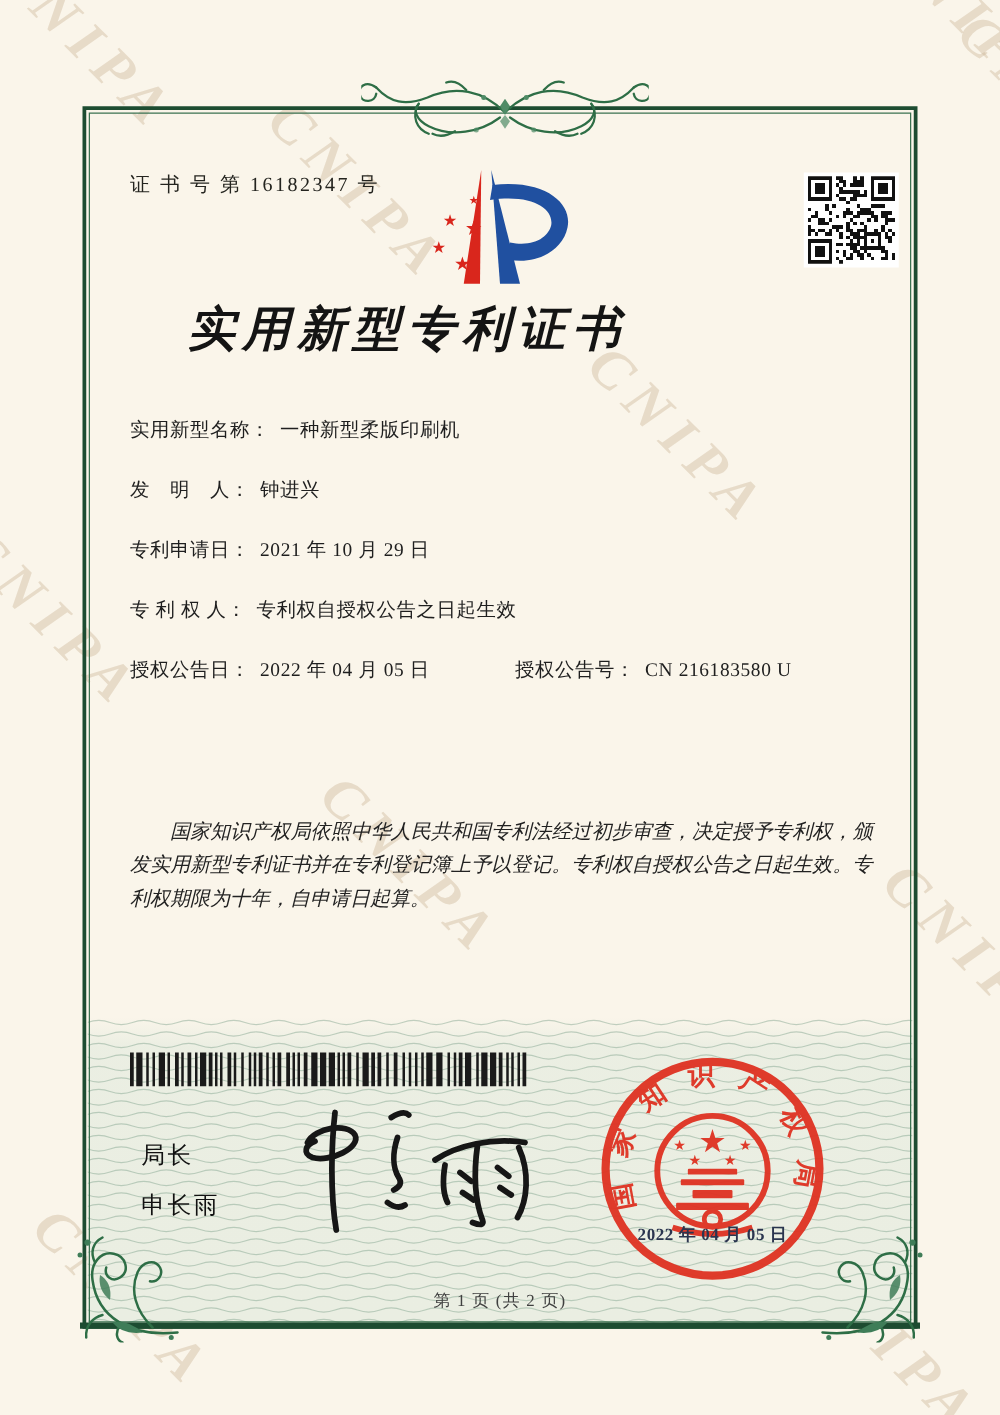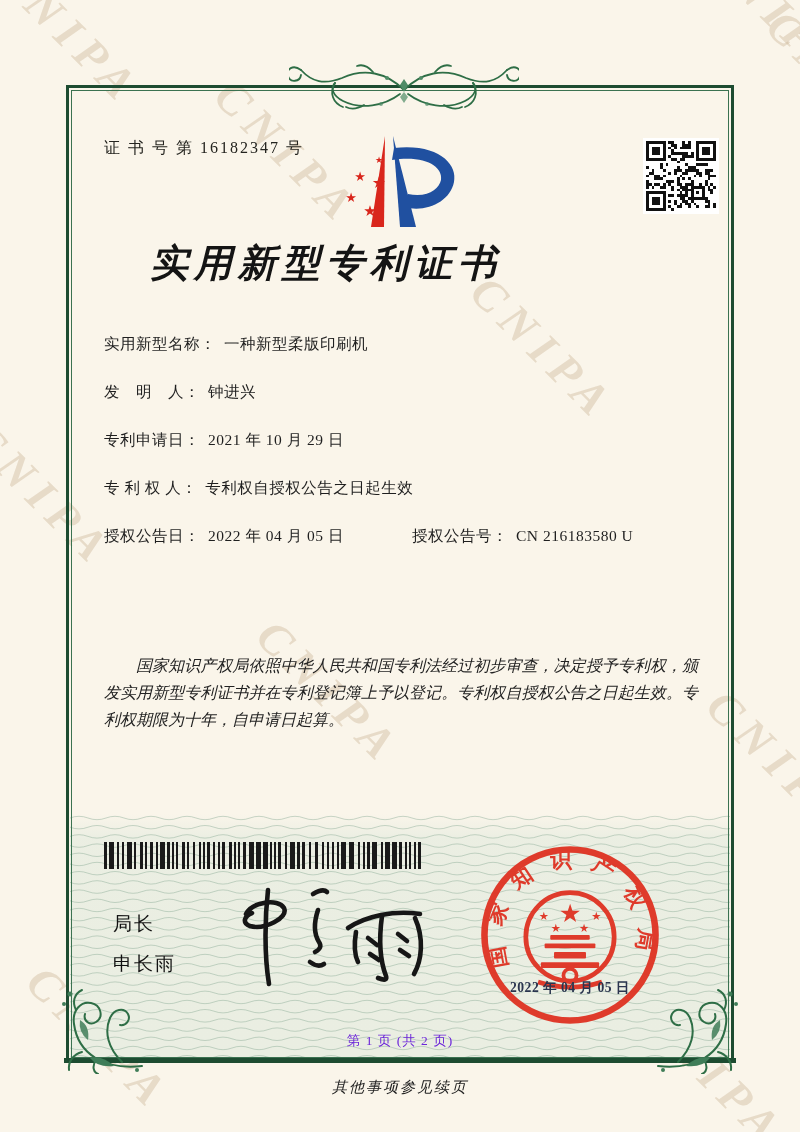--- a/index.html
+++ b/index.html
@@ -63,21 +63,21 @@
   }
   .paras p { text-indent:2em; }
   .barcode { position:absolute; left:104px; top:842px; width:322px; height:27px; display:flex; align-items:stretch; }
   .barcode .b { background:#1a1a1a; }
   .commissioner { position:absolute; left:113px; top:911px; font-family:"Liberation Sans", sans-serif; font-size:19px; color:#111; }
   .commissioner .line { margin-bottom:14px; letter-spacing:2px; }
   .signature { position:absolute; left:216px; top:876px; width:218px; height:114px; }
   .seal { position:absolute; left:476px; top:841px; width:188px; height:188px; opacity:0.95; }
   .page-num {
     position:absolute; left:0; top:1032px; width:800px; text-align:center;
-    font-size:13.5px; color:#6d28d9; letter-spacing:1px;
+    font-size:13.5px; color:#404040; letter-spacing:1px;
   }
   .cont-note {
     position:absolute; left:0; top:1078px; width:800px; text-align:center;
     font-size:15px; font-style:italic; color:#222; letter-spacing:2px;
   }
 </style>
 </head>
 <body>
 
 <div class="page">
@@ -625,16 +625,15 @@
           <rect x="83" y="118" width="34" height="7" rx="1"></rect>
           <rect x="69" y="129" width="62" height="6" rx="1"></rect>
         </g>
         <circle cx="100" cy="143" r="7" fill="none" stroke="#df3222" stroke-width="4"></circle>
         <path d="M66,150 Q100,161 134,150" fill="none" stroke="#df3222" stroke-width="5"></path>
       </g>
       <text x="100" y="161" font-size="14.5" fill="#212c48" text-anchor="middle" letter-spacing="0.5" font-weight="bold">2022 年 04 月 05 日</text>
     </svg>
 
     <div class="page-num">第 1 页 (共 2 页)</div>
-    <div class="cont-note">其他事项参见续页</div>
 
   </div>
 </div>
 
 </body></html>

